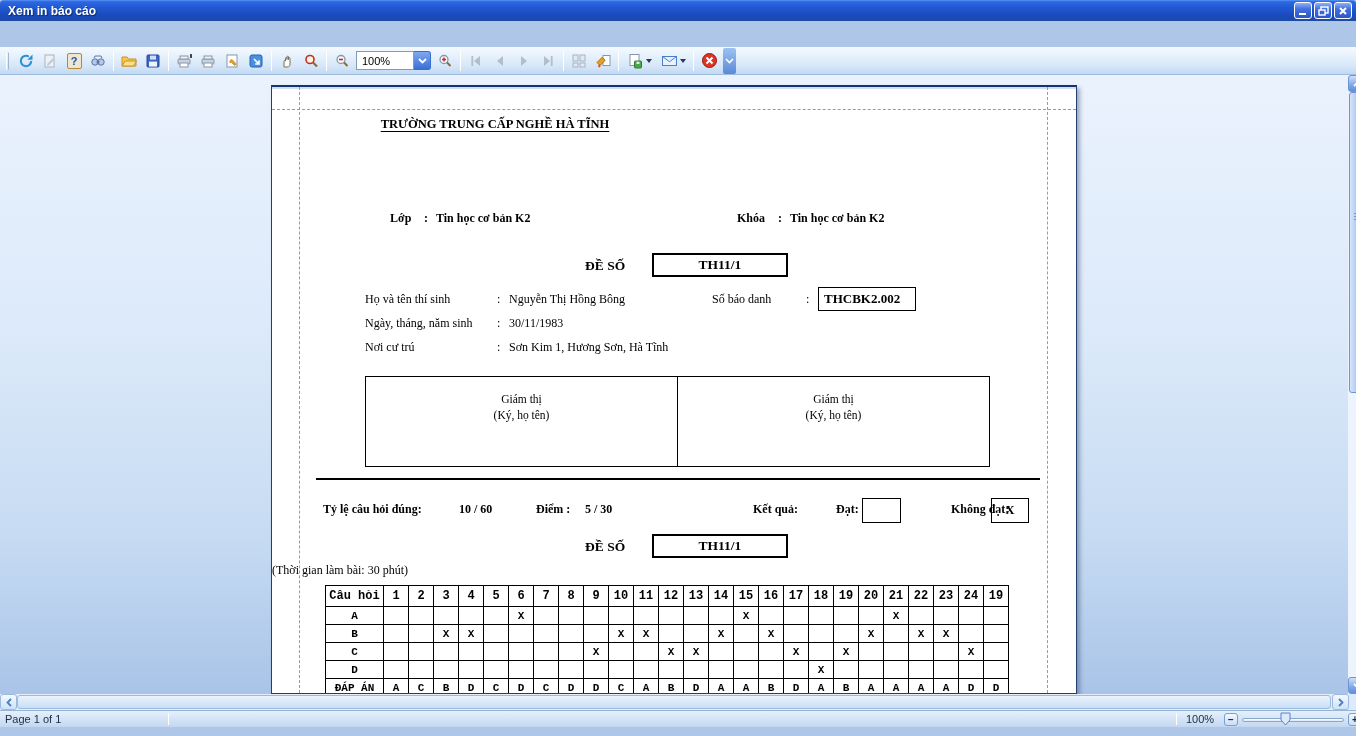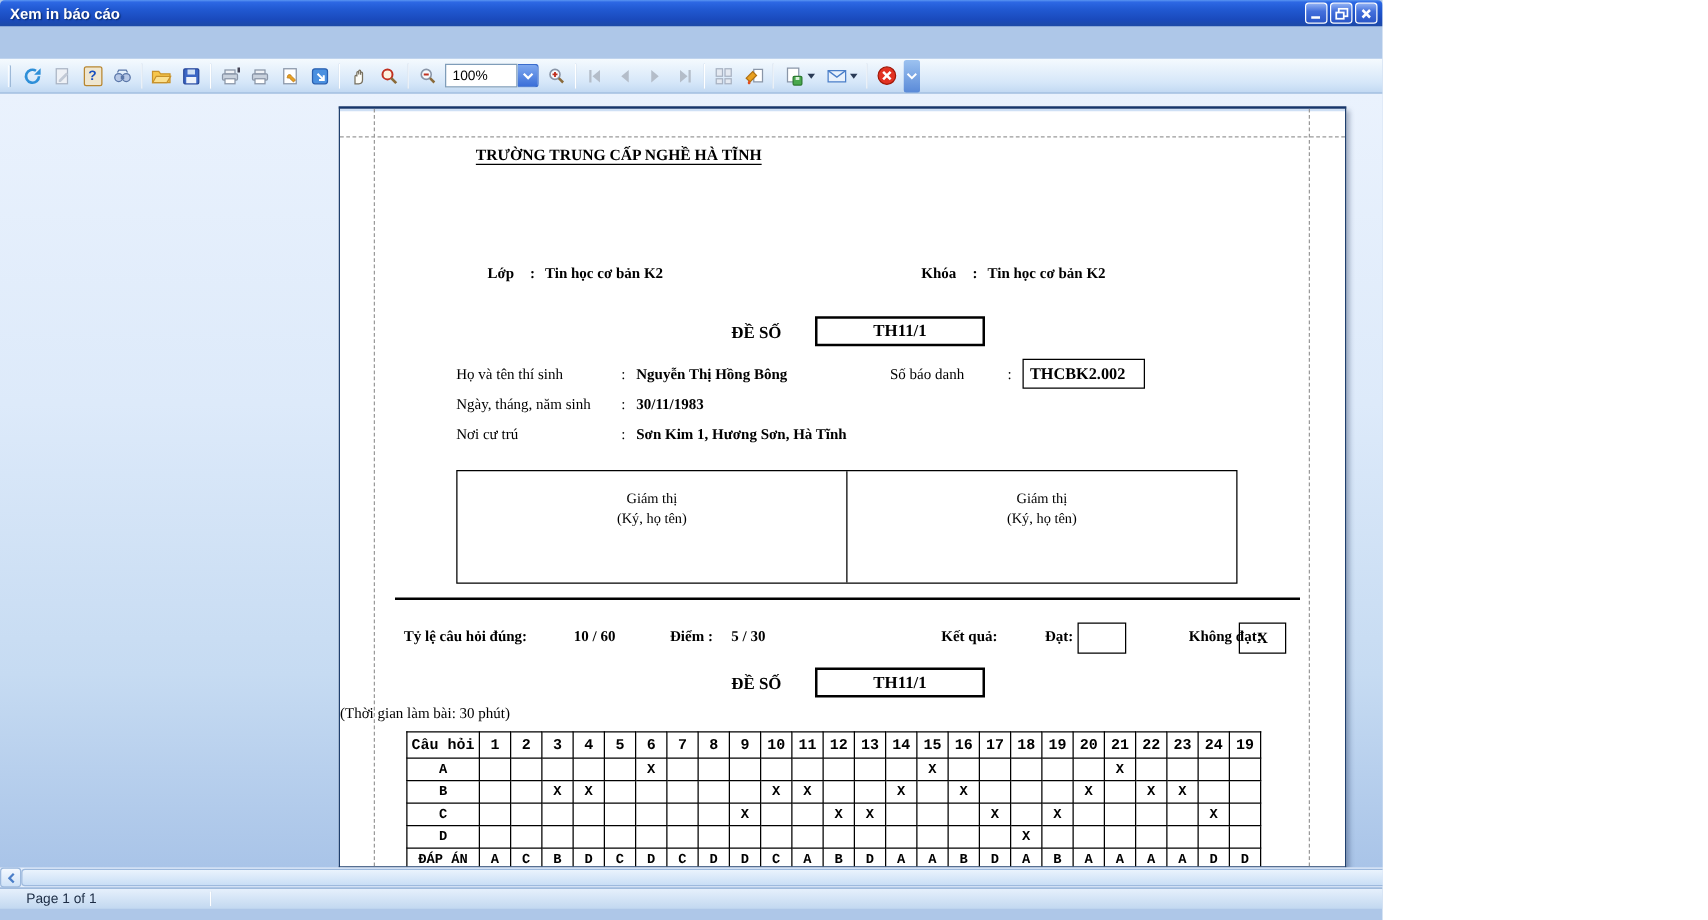--- a/index.html
+++ b/index.html
@@ -1,17 +1,17 @@
 <!DOCTYPE html>
 <html><head>
 <meta charset="utf-8">
 <style>
 *{box-sizing:border-box;margin:0;padding:0}
 body{margin:0;font-family:"Liberation Sans","DejaVu Sans",sans-serif;overflow:hidden}
-.app{position:relative;width:1106px;height:736px;overflow:hidden;background:#aec7e8}
+.app{position:relative;width:1356px;height:736px;overflow:hidden;background:#aec7e8}
 
 .titlebar{position:absolute;top:0;left:0;right:0;height:21px;
  background:linear-gradient(180deg,#5a96f2 0%,#2d68e4 8%,#2159d2 35%,#1a4abc 75%,#1d4aa6 100%);
  display:flex;align-items:center;border-radius:4px 4px 0 0}
 .title-text{color:#fff;font-weight:bold;font-size:12px;padding-left:8px;text-shadow:1px 1px 1px #0a2a6a}
 .winbtns{margin-left:auto;display:flex;gap:2px;padding-right:4px}
 .wbtn{width:18px;height:17px;border:1px solid #fff;border-radius:3px;
  background:linear-gradient(180deg,#8fb0f4 0%,#4470dc 40%,#2a56c8 100%);
  display:flex;align-items:center;justify-content:center}
 
@@ -50,21 +50,21 @@
 .org{position:absolute;width:330px;text-align:center;line-height:20px;font-size:12.5px}
 .org .b{font-weight:bold}
 .org .u{text-decoration:underline;text-underline-offset:3px}
 .doc-title{position:absolute;left:0;width:100%;text-align:center;font-size:17px;font-weight:bold;letter-spacing:1px}
 .box{position:absolute;border:2px solid #000;display:flex;align-items:center;justify-content:center;
  font-weight:bold;font-size:13.5px}
 .box.thin{border-width:1px}
 .frow,.srow{position:absolute;left:0;width:100%;height:18px}
 .flabel{position:absolute;left:93px}
 .fcolon{position:absolute;left:225px}
-.fvalue{position:absolute;left:237px;font-weight:bold}
+.fvalue{position:absolute;left:237px;font-weight:normal}
 .proctor{position:absolute;left:93px;top:289px;width:625px;height:91px;border:1px solid #000}
 .proctor .div{position:absolute;left:311px;top:0;bottom:0;width:0;border-left:1px solid #000}
 .pcell{position:absolute;top:14px;width:311px;text-align:center;font-size:11.5px;line-height:16px}
 .longline{position:absolute;left:44px;top:391px;width:724px;border-top:2px solid #000}
 .rlbl{position:absolute;font-weight:bold;font-size:12px}
 .atbl{position:absolute;left:53px;top:498px;border-collapse:collapse;table-layout:fixed;width:684px;
  font-family:Liberation Mono, monospace}
 .atbl td{border:1px solid #000;text-align:center;font-size:11px;height:18px;overflow:hidden;padding:0}
 .atbl tr.hd td{height:21px;font-weight:bold;font-size:12px}
 .atbl td.rl{font-weight:bold;font-size:11px}
@@ -81,21 +81,21 @@
 .hscroll{position:absolute;top:694px;left:0;width:1349px;height:16px;background:#e4eefb}
 .hbtn{position:absolute;top:0;width:17px;height:16px;border:1px solid #9db9dd;border-radius:3px;
  background:linear-gradient(180deg,#f4f9ff,#cfe2f7);display:flex;align-items:center;justify-content:center}
 .hthumb{position:absolute;left:17px;top:1px;width:1314px;height:14px;border:1px solid #9db9dd;border-radius:3px;
  background:linear-gradient(180deg,#eaf3fd,#c9def5)}
 .corner{position:absolute;top:694px;left:1349px;width:17px;height:16px;background:#dcebfb}
 
 .statusbar{position:absolute;top:710px;left:0;right:0;height:17px;
  background:linear-gradient(180deg,#e6f0fc,#c2d8f0);border-top:1px solid #96b4d8;
  display:flex;align-items:center;font-size:11px;color:#1c2c44}
-.page-text{padding-left:21px;width:160px}
+.page-text{padding-left:5px;width:160px}
 .ssep{width:1px;height:12px;background:#9db9d8;border-right:1px solid #fff}
 .zoom-text{position:absolute;left:1186px}
 .zbtn{position:absolute;top:2px;width:14px;height:13px;border:1px solid #7aa0d0;border-radius:3px;
  background:linear-gradient(180deg,#f2f8ff,#cadef5);display:flex;align-items:center;justify-content:center;
  font-size:10px;font-weight:bold;color:#223;line-height:1}
 .ztrack{position:absolute;left:1242px;top:7px;width:102px;height:4px;border:1px solid #8aa8cc;border-radius:2px;
  background:linear-gradient(180deg,#fff,#d8e6f5)}
 .zthumb{position:absolute;left:1280px;top:1px}
 
 .taskbar{position:absolute;top:727px;left:0;right:0;height:9px;background:#000;overflow:hidden}

